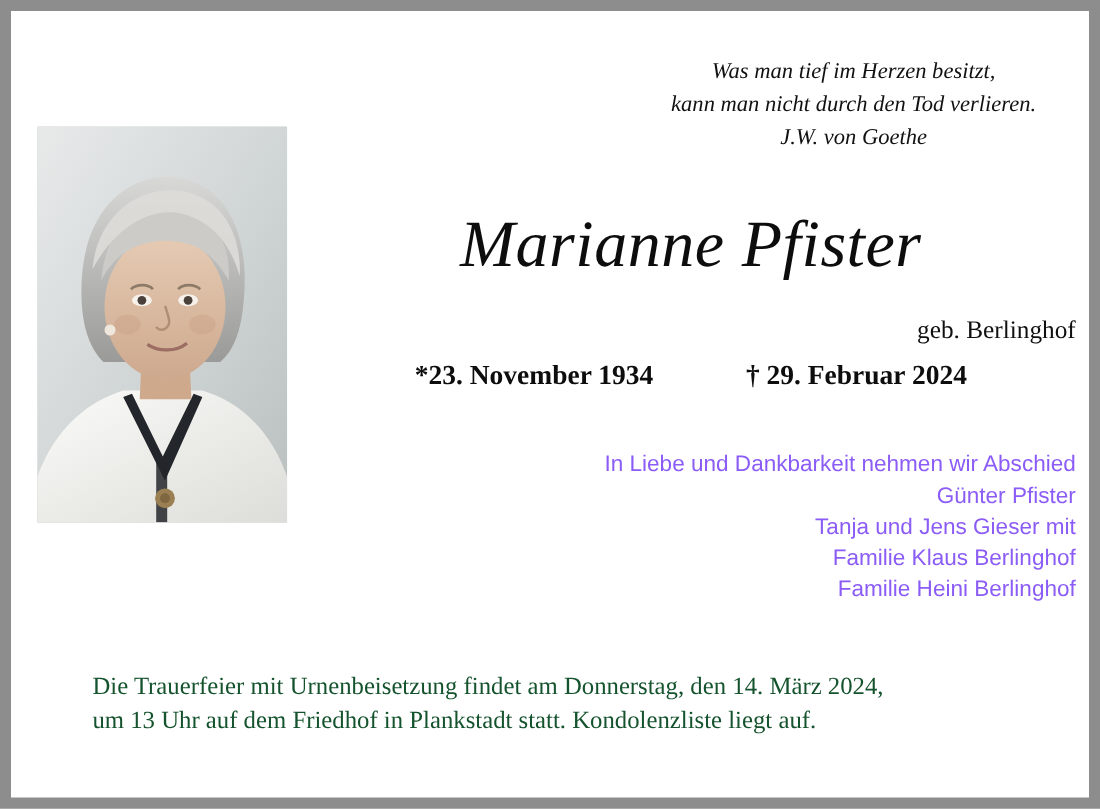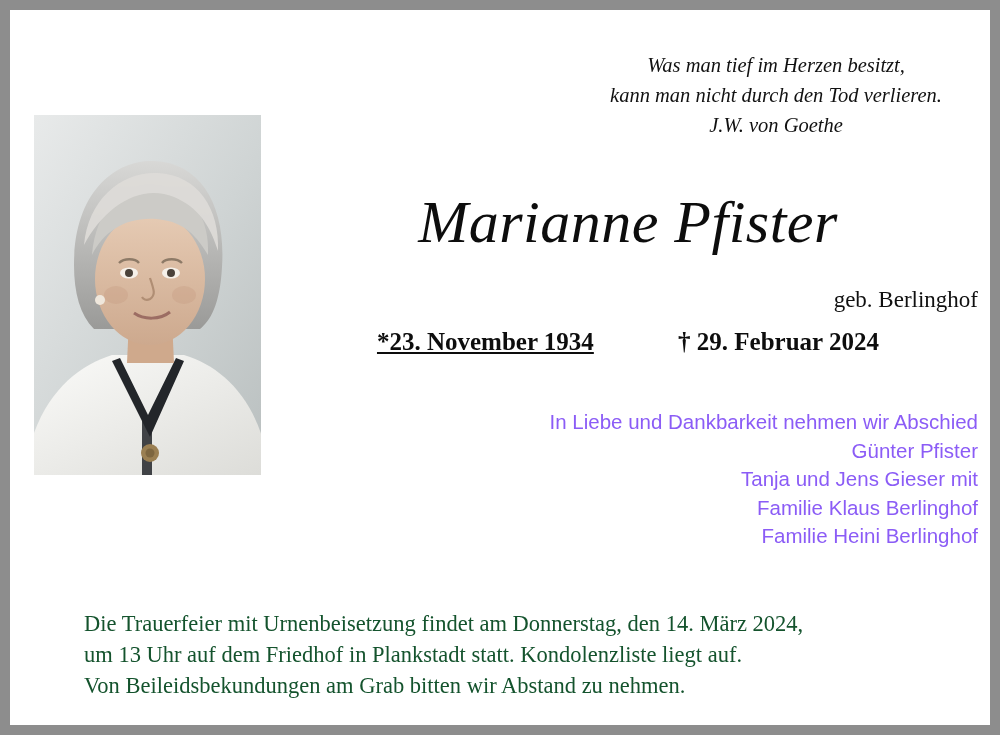--- a/index.html
+++ b/index.html
@@ -77,21 +77,21 @@
   .dates {
     position: absolute;
     left: 268px;
     top: 318px;
     width: 700px;
     text-align: center;
     font-size: 25px;
     font-weight: bold;
     color: #0d0d0d;
   }
-  .dates .birth { margin-right: 78px; text-decoration: underline; }
+  .dates .birth { margin-right: 78px; }
 
   
   .family {
     position: absolute;
     left: 268px;
     top: 398px;
     width: 700px;
     text-align: right;
     font-family: "Liberation Sans", sans-serif;
     font-size: 20.5px;
@@ -195,16 +195,15 @@
     <div class="intro">In Liebe und Dankbarkeit nehmen wir Abschied</div>
     <div class="member">Günter Pfister</div>
     <div class="member">Tanja und Jens Gieser mit</div>
     <div class="member">Familie Klaus Berlinghof</div>
     <div class="member">Familie Heini Berlinghof</div>
   </div>
 
   <div class="footer">
     <div>Die Trauerfeier mit Urnenbeisetzung findet am Donnerstag, den 14. März 2024,</div>
     <div>um 13 Uhr auf dem Friedhof in Plankstadt statt. Kondolenzliste liegt auf.</div>
-    <div>Von Beileidsbekundungen am Grab bitten wir Abstand zu nehmen.</div>
   </div>
 
 </div>
 
 </body></html>

